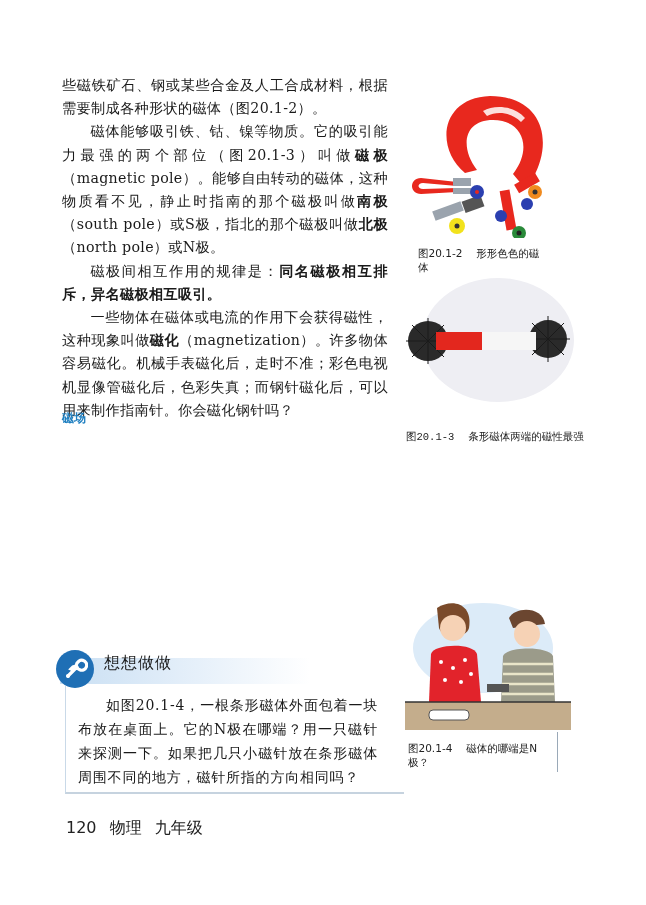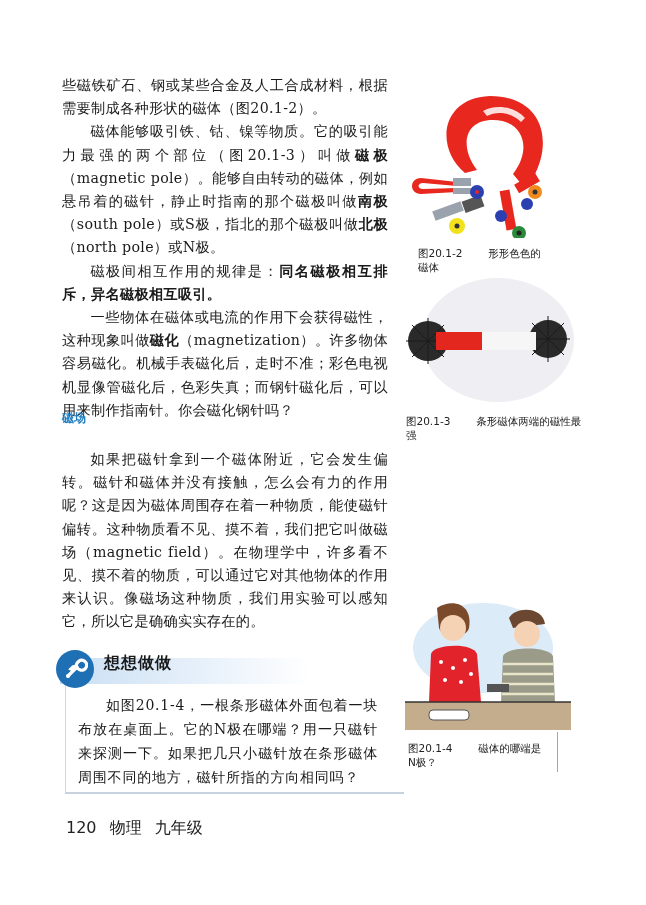--- a/index.html
+++ b/index.html
@@ -13,52 +13,49 @@
   .section-title { position: absolute; left: 62px; top: 410px; font-size: 12px; color: #1f7fc0;
                    font-family: "DejaVu Sans", sans-serif; margin: 0; }
   .main2 { position: absolute; left: 62px; top: 448px; width: 326px; }
 
   
   .activity { position: absolute; left: 60px; top: 650px; width: 345px; height: 143px; }
   .activity-head { position: absolute; left: 0; top: 8px; height: 26px; width: 250px;
                    background: linear-gradient(to right, #c9dff3 0%, #e6f0fa 55%, #ffffff 100%); }
   .activity-icon { position: absolute; left: -4px; top: 0; width: 38px; height: 38px; border-radius: 50%;
                    background: #1f6fb5; display: flex; align-items: center; justify-content: center; }
-  .activity-title { position: absolute; left: 44px; top: 3px; font-size: 16px; font-weight: bold;
+  .activity-title { position: absolute; left: 44px; top: 3px; font-size: 16px; font-weight: normal;
                     color: #1a1a1a; font-family: "DejaVu Sans", sans-serif; letter-spacing: 1px; }
   .activity-frame { position: absolute; left: 5px; top: 36px; width: 338px; height: 106px;
                     border-left: 1px solid #c9d9e8; border-bottom: 2px solid #c6d3df; }
   .activity-text { position: absolute; left: 18px; top: 43px; width: 300px; font-size: 14px; line-height: 24px;
                    text-align: justify; font-family: "DejaVu Serif", serif; letter-spacing: 0.8px; }
 
   
   .fig { position: absolute; }
   .caption { position: absolute; font-size: 10.5px; font-family: "DejaVu Sans", sans-serif; color: #222; line-height: 14px; }
-  .caption .num { margin-right: 26px; }
+  .caption .num { margin-right: 14px; }
 
   .footer { position: absolute; left: 66px; top: 818px; font-size: 16px; font-family: "DejaVu Sans", sans-serif; color: #222; }
   .footer span { margin-right: 8px; }
 </style>
 </head>
 <body>
 
 <div class="page">
 
   <div class="main">
     <p class="para"><span>些磁铁矿石、钢或某些合金及人工合成材料，根据需要制成各种形状的磁体（图20.1-2）。</span></p>
-    <p class="para indent"><span>磁体能够吸引铁、钴、镍等物质。它的吸引能力最强的两个部位（图20.1-3）叫做</span><span class="bold">磁极</span><span>（magnetic pole）。能够自由转动的磁体，例如悬吊着的磁针，静止时指南的那个磁极叫做</span><span class="bold">南极</span><span>（south pole）或S极，指北的那个磁极叫做</span><span class="bold">北极</span><span>（north pole）或N极。</span></p>
+    <p class="para indent"><span>磁体能够吸引铁、钴、镍等物质。它的吸引能力最强的两个部位（图20.1-3）叫做</span><span class="bold">磁极</span><span>（magnetic pole）。能够自由转动的磁体，这种物质看不见，静止时指南的那个磁极叫做</span><span class="bold">南极</span><span>（south pole）或S极，指北的那个磁极叫做</span><span class="bold">北极</span><span>（north pole）或N极。</span></p>
     <p class="para indent"><span>磁极间相互作用的规律是：</span><span class="bold">同名磁极相互排斥，异名磁极相互吸引。</span></p>
     <p class="para indent"><span>一些物体在磁体或电流的作用下会获得磁性，这种现象叫做</span><span class="bold">磁化</span><span>（magnetization）。许多物体容易磁化。机械手表磁化后，走时不准；彩色电视机显像管磁化后，色彩失真；而钢针磁化后，可以用来制作指南针。你会磁化钢针吗？</span></p>
   </div>
 
   <h2 class="section-title">磁场</h2>
 
-  <div class="main2">
-    <p class="para indent">如果把磁针拿到一个磁体附近，它会发生偏转。磁针和磁体并没有接触，怎么会有力的作用呢？这是因为磁体周围存在着一种物质，能使磁针偏转。这种物质看不见、摸不着，我们把它叫做磁场（magnetic field）。在物理学中，许多看不见、摸不着的物质，可以通过它对其他物体的作用来认识。像磁场这种物质，我们用实验可以感知它，所以它是确确实实存在的。</p>
-  </div>
 
   <div class="activity">
     <div class="activity-head"></div>
     <div class="activity-frame"></div>
     <div class="activity-icon">
       <svg width="26" height="26" viewBox="0 0 26 26">
         <path d="M6 20 L15 11 M15 11 a5 5 0 1 0 2 -6 l-2 2 l-1 3 l-3 1 l-2 2 a5 5 0 0 0 6 -2" stroke="#ffffff" stroke-width="3.2" fill="none" stroke-linecap="round"></path>
         <circle cx="6" cy="20" r="2" fill="#ffffff"></circle>
       </svg>
     </div>
@@ -111,21 +108,21 @@
           <line x1="14" y1="79" x2="46" y2="47"></line>
         <line x1="128" y1="61" x2="172" y2="61"></line>
           <line x1="150" y1="38" x2="150" y2="84"></line>
         <line x1="134" y1="45" x2="166" y2="77"></line>
           <line x1="134" y1="77" x2="166" y2="45"></line>
       </g>
       <rect x="38" y="54" width="46" height="18" fill="#e3271e"></rect>
       <rect x="84" y="54" width="54" height="18" fill="#f6f6f6"></rect>
     </svg>
   </div>
-  <div class="caption" style="left:406px; top:414px; width:180px;">
+  <div class="caption" style="left:406px; top:430px; width:180px;font-family:Liberation Mono, monospace;">
     <span class="num">图20.1-3</span><span>条形磁体两端的磁性最强</span>
   </div>
 
   <div class="fig" style="left:403px; top:598px; width:170px; height:132px;">
     <svg width="170" height="132" viewBox="0 0 170 132">
       <ellipse cx="80" cy="50" rx="70" ry="45" fill="#dcebf8"></ellipse>
 
       <path d="M34 10 C 50 0, 70 6, 66 30 C 64 40, 40 42, 36 30 Z" fill="#7a4a2a"></path>
       <circle cx="50" cy="30" r="13" fill="#f6d2b5"></circle>
       <path d="M28 56 C 30 46, 70 44, 74 56 L 78 104 L 26 104 Z" fill="#e2232b"></path>

